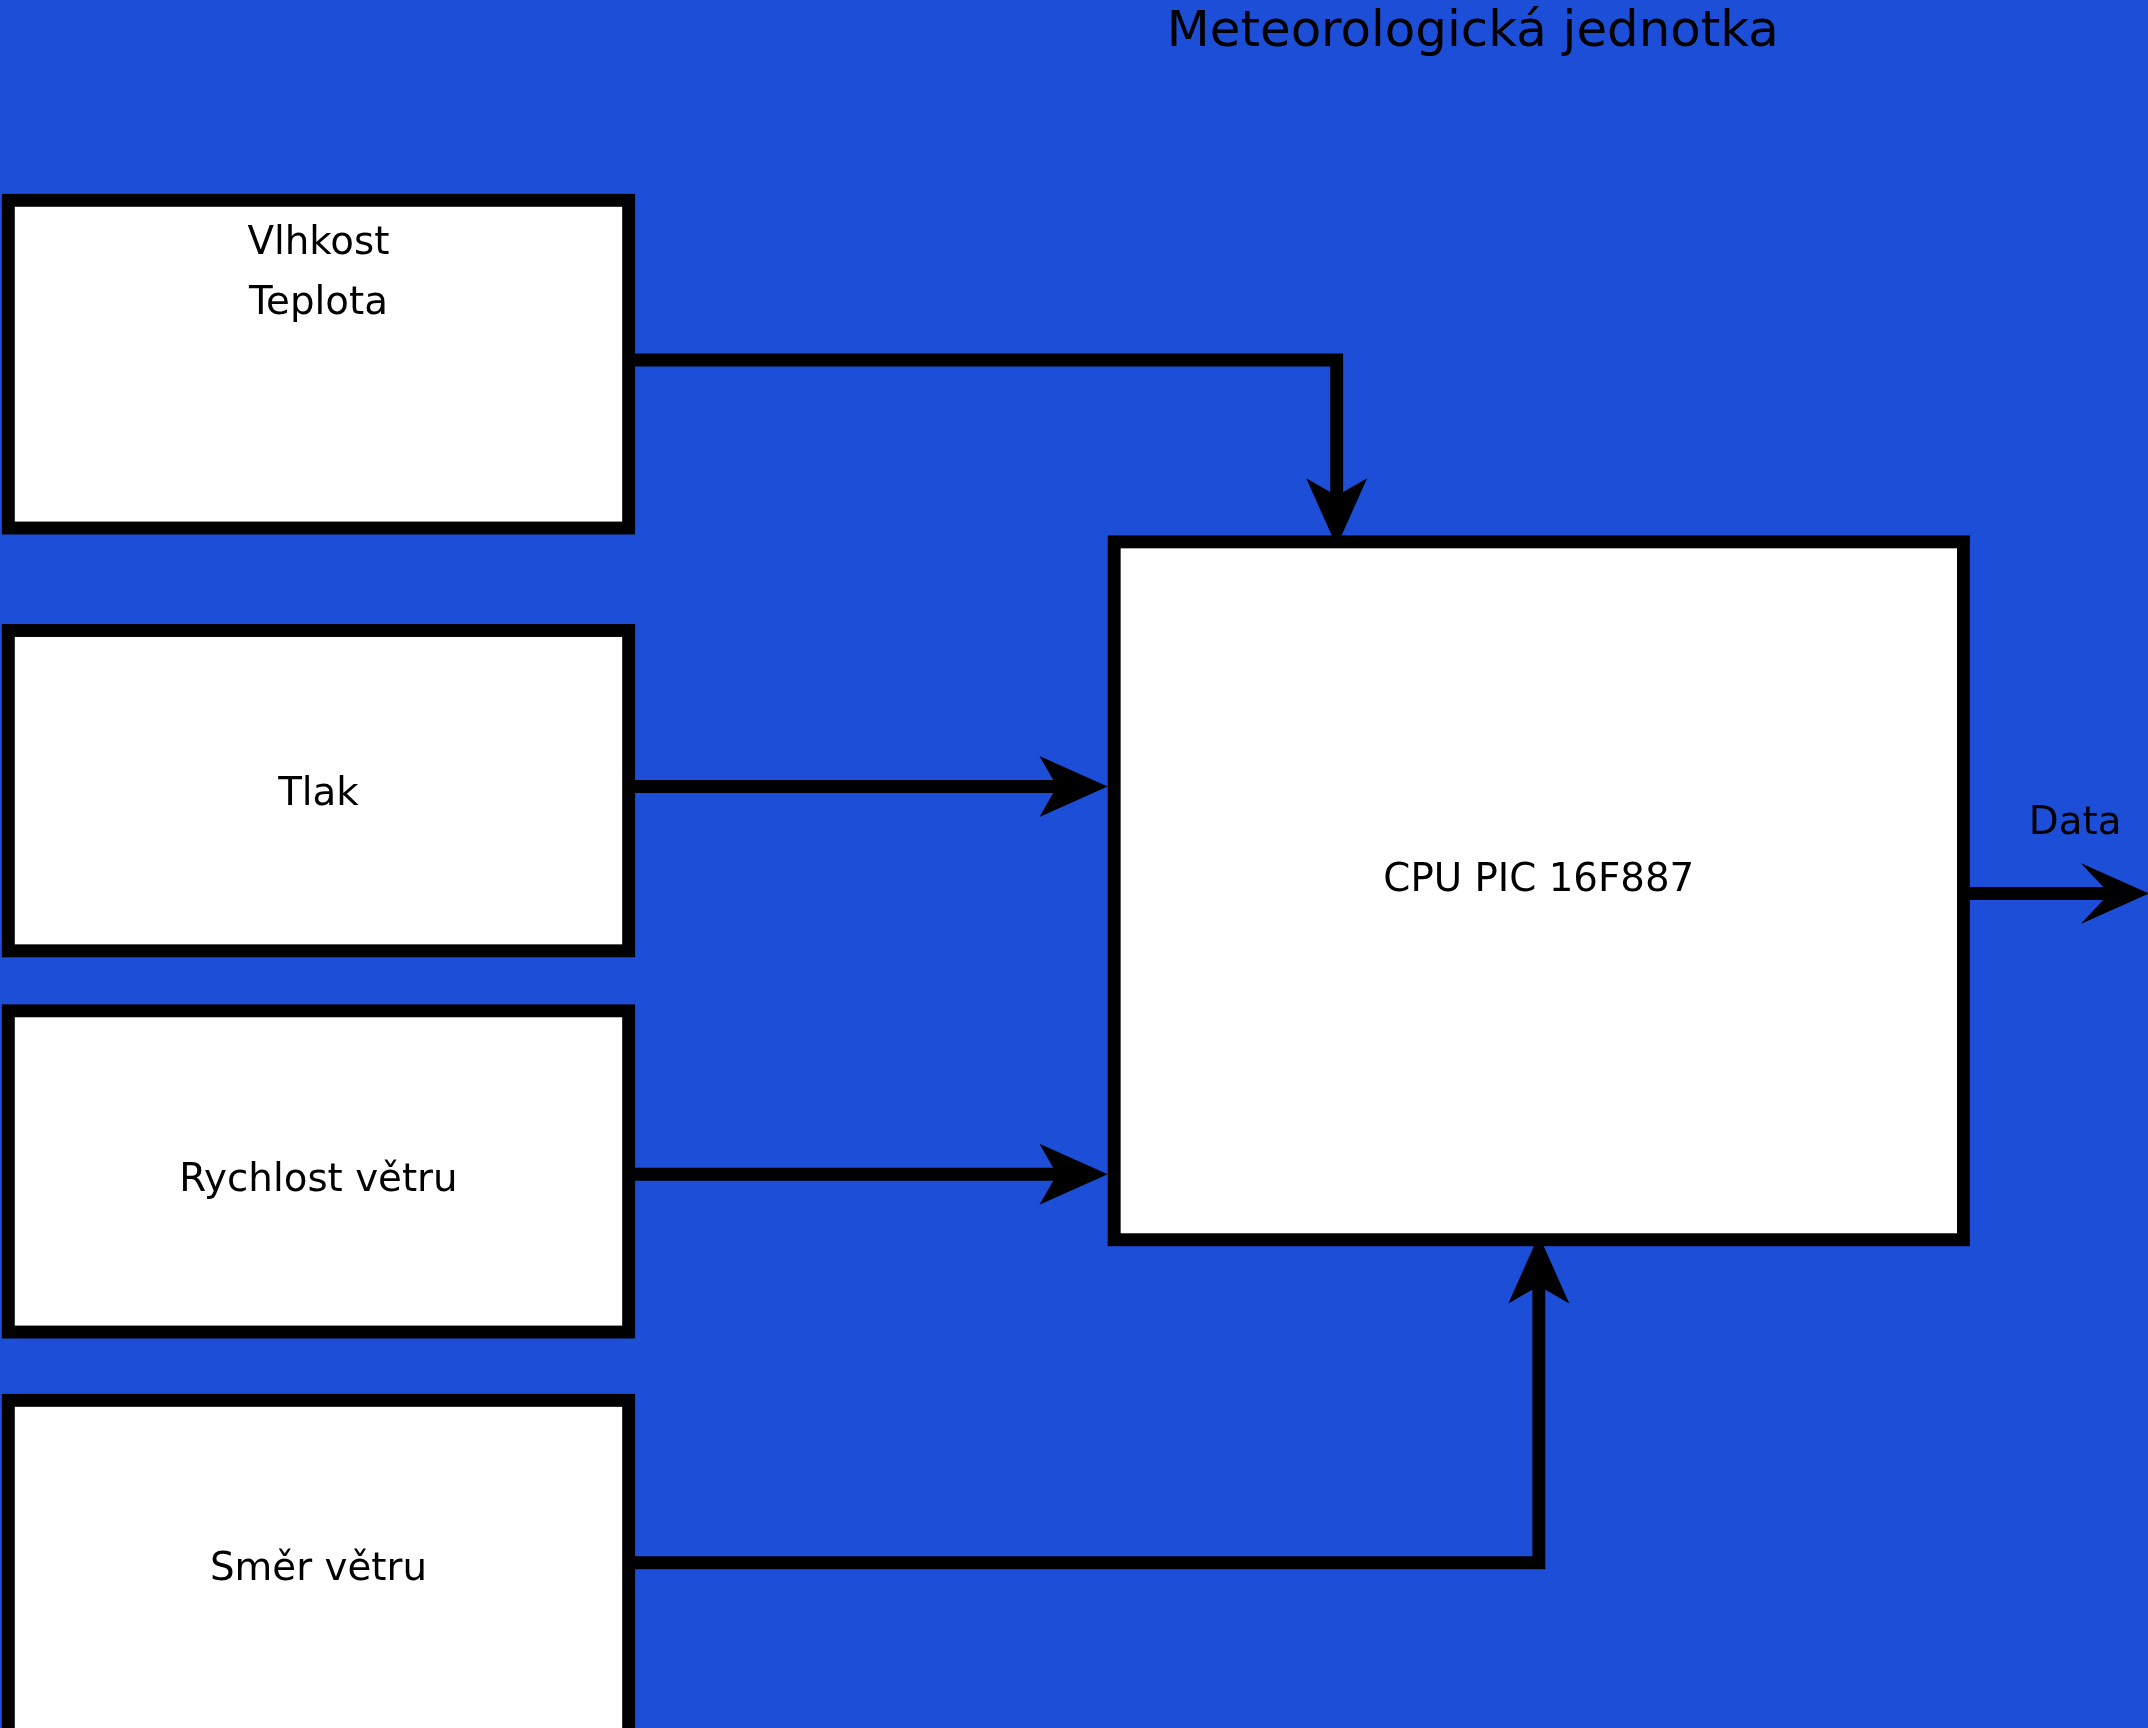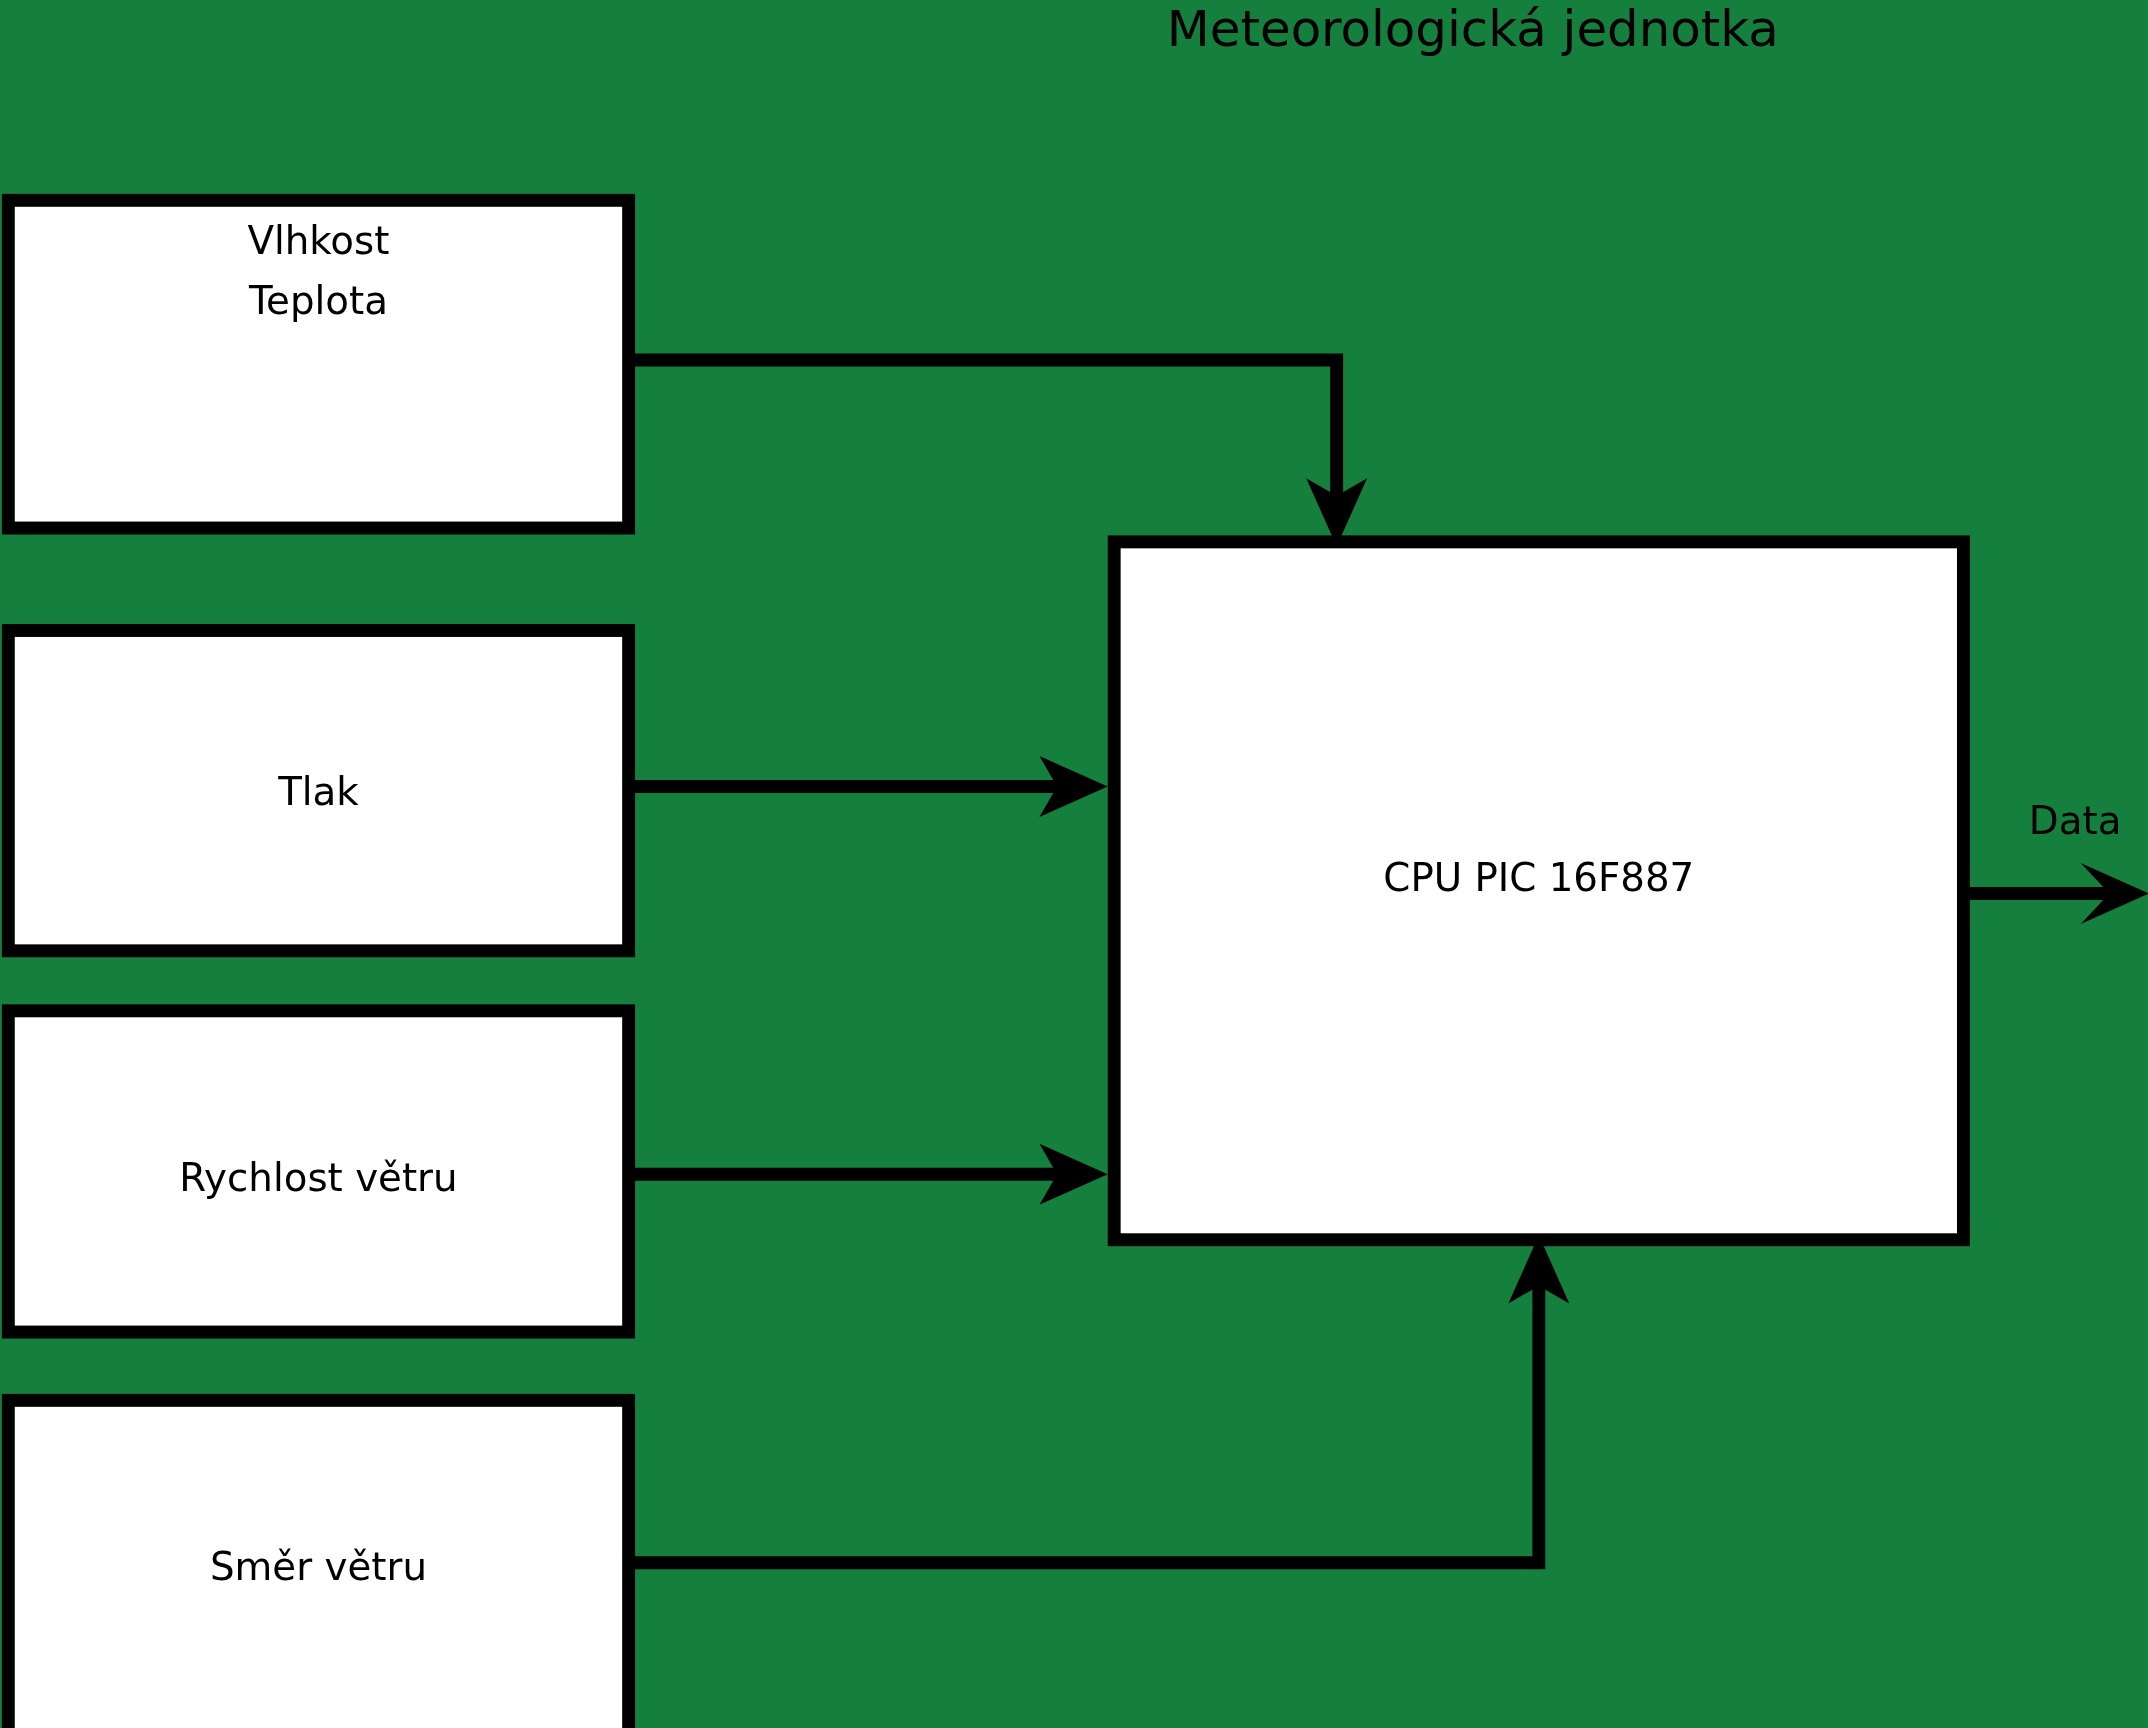--- a/index.html
+++ b/index.html
@@ -10,21 +10,21 @@
   body {
     width: 2149px;
     height: 1729px;
     overflow: hidden;
     font-family: "DejaVu Sans", "Liberation Sans", sans-serif;
   }
   #diagram-root {
     position: relative;
     width: 2149px;
     height: 1729px;
-    background: #15803d;
+    background: #1d4ed8;
   }
   svg.diagram-canvas {
     position: absolute;
     top: 0;
     left: 0;
     width: 2149px;
     height: 1729px;
     display: block;
   }
   .blk-rect {

